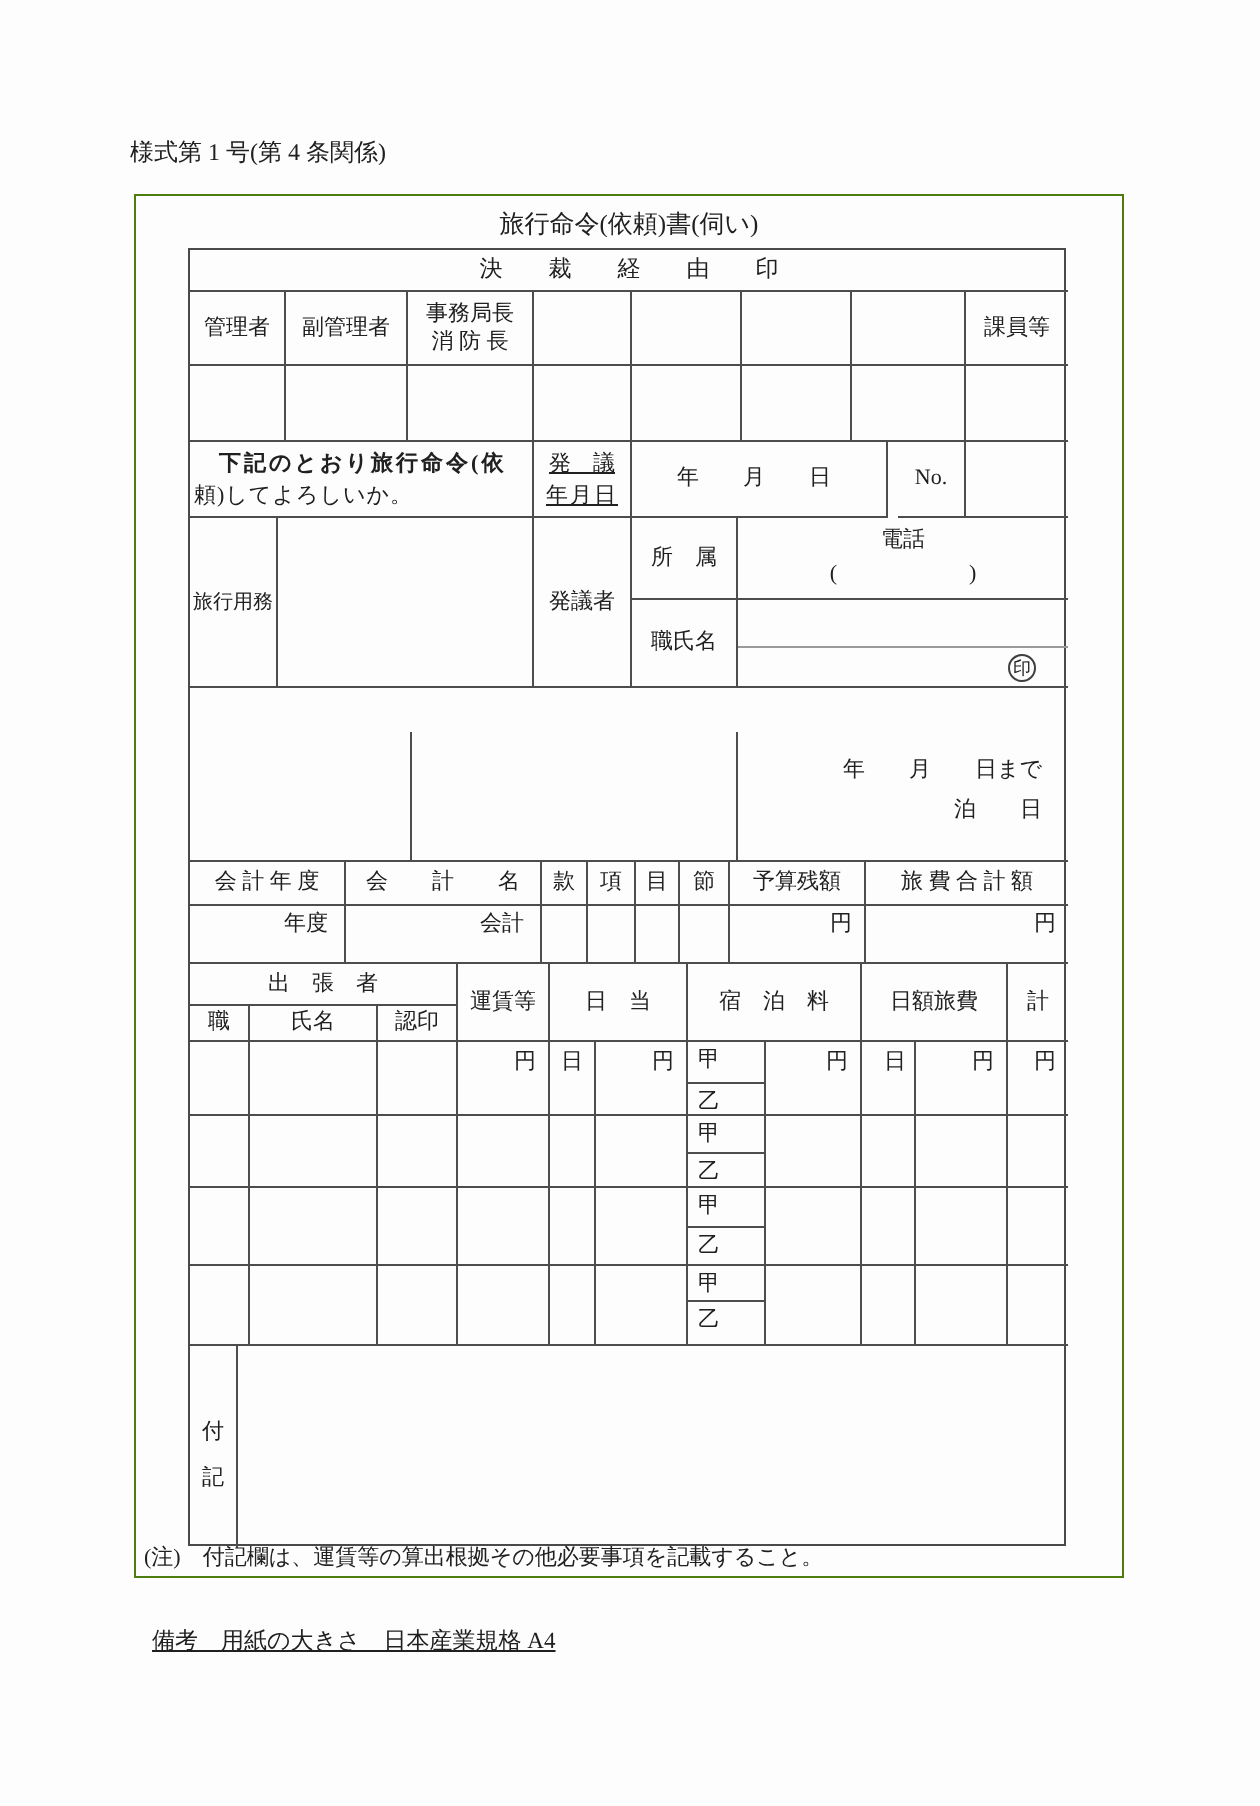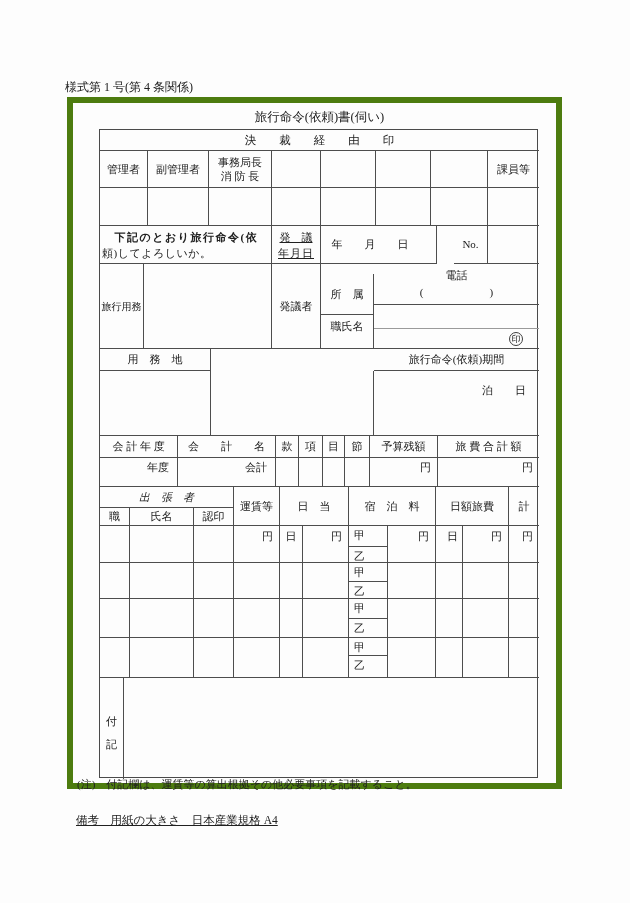--- a/index.html
+++ b/index.html
@@ -7,21 +7,21 @@
     width:630px;height:903px;
     background:#fdfdfd;
     font-family:"Liberation Serif","DejaVu Serif",serif;
     color:#202020;
     position:relative;
     -webkit-font-smoothing:antialiased;
   }
   .abs{position:absolute;box-sizing:border-box;}
   .outer-box{
     position:absolute;left:67px;top:97px;width:495px;height:692px;
-    border:6px solid #4d7c0f;box-sizing:border-box;background:transparent;
+    border:1px solid #4d7c0f;box-sizing:border-box;background:transparent;
   }
   .tbl{
     position:absolute;left:26px;top:26px;width:439px;height:649px;
     border:1px solid #4a4a4a;box-sizing:border-box;
   }
   .cell{
     position:absolute;box-sizing:border-box;
     font-size:11px;line-height:1.3;color:#202020;
     overflow:hidden;white-space:nowrap;
   }
@@ -39,21 +39,21 @@
     position:absolute;width:14px;height:14px;border:1px solid #3f3f3f;border-radius:50%;
     font-size:9px;line-height:13px;text-align:center;box-sizing:border-box;
   }
   .q1{letter-spacing:1.5px;font-weight:bold;}
   .q2{letter-spacing:0.5px;}
   .ls1{letter-spacing:1px;}
 </style>
 </head>
 <body>
 
-<div class="abs" style="left:65px;top:79px;font-size:12px;">様式第 1 号(第 4 条関係)</div>
+<div class="abs" style="left:65px;top:68px;font-size:12px;">様式第 1 号(第 4 条関係)</div>
 
 <div class="outer-box">
 
   <div class="abs" style="left:0;top:6px;width:493px;text-align:center;font-size:12.5px;">旅行命令(依頼)書(伺い)</div>
 
   <div class="tbl">
 
     <div class="cell bB cc" style="left:0;top:0;width:439px;height:21px;font-size:11.5px;">決　　裁　　経　　由　　印</div>
 
     <div class="cell bR bB cc" style="left:0;top:21px;width:48px;height:37px;">管理者</div>
@@ -78,44 +78,43 @@
     <div class="cell bB" style="left:388px;top:58px;width:51px;height:38px;"></div>
 
     <div class="cell bR bB" style="left:0;top:96px;width:172px;height:38px;padding:3px 0 0 2px;line-height:16px;">
       <div class="q1">　下記のとおり旅行命令(依</div>
       <div class="q2">頼)してよろしいか。</div>
     </div>
     <div class="cell bR bB col" style="left:172px;top:96px;width:49px;height:38px;line-height:16px;text-decoration:underline;">
       <div>発　議</div>
       <div class="ls1">年月日</div>
     </div>
-    <div class="cell bR bB cc" style="left:204px;top:96px;width:133px;height:38px;text-align:center;">年　　月　　日</div>
+    <div class="cell bR bB cc" style="left:216px;top:96px;width:133px;height:38px;text-align:center;">年　　月　　日</div>
     <div class="cell bR bB cc" style="left:354px;top:96px;width:34px;height:38px;">No.</div>
     <div class="cell bB" style="left:388px;top:96px;width:51px;height:38px;"></div>
 
     <div class="cell bR bB cc" style="left:0;top:134px;width:44px;height:85px;font-size:10px;">旅行用務</div>
     <div class="cell bR bB" style="left:44px;top:134px;width:128px;height:85px;"></div>
     <div class="cell bR bB cc" style="left:172px;top:134px;width:49px;height:85px;">発議者</div>
-    <div class="cell bR bB cc" style="left:221px;top:144px;width:53px;height:41px;text-align:center;">所　属</div>
+    <div class="cell bR bB cc" style="left:221px;top:134px;width:53px;height:41px;text-align:center;">所　属</div>
     <div class="cell bB col" style="left:274px;top:134px;width:165px;height:41px;line-height:17px;">
       <div>電話</div>
       <div>(　　　　　　)</div>
     </div>
     <div class="cell bR bB cc" style="left:221px;top:175px;width:53px;height:44px;">職氏名</div>
     <div class="cell bB" style="left:274px;top:175px;width:165px;height:44px;">
       <div class="thin-line" style="top:23px;width:165px;"></div>
       <div class="seal-circle" style="right:16px;top:27px;">印</div>
     </div>
 
-    <div class="cell bR bB cc" style="left:0;top:219px;width:111px;height:22px;">用　務　地</div>
-    <div class="cell bB cc" style="left:274px;top:219px;width:165px;height:22px;">旅行命令(依頼)期間</div>
 
     <div class="cell bR bB" style="left:0;top:241px;width:111px;height:65px;"></div>
     <div class="cell bR bB" style="left:111px;top:241px;width:163px;height:65px;"></div>
     <div class="cell bB" style="left:274px;top:241px;width:165px;height:65px;padding:9px 13px 0 0;text-align:right;line-height:20px;">
+      <div>年　　月　　日まで</div>
       <div>泊　　日</div>
     </div>
 
     <div class="cell bR bB cc" style="left:0;top:306px;width:78px;height:22px;">会 計 年 度</div>
     <div class="cell bR bB cc" style="left:78px;top:306px;width:98px;height:22px;">会　　計　　名</div>
     <div class="cell bR bB cc" style="left:176px;top:306px;width:23px;height:22px;">款</div>
     <div class="cell bR bB cc" style="left:199px;top:306px;width:24px;height:22px;">項</div>
     <div class="cell bR bB cc" style="left:223px;top:306px;width:22px;height:22px;">目</div>
     <div class="cell bR bB cc" style="left:245px;top:306px;width:25px;height:22px;">節</div>
     <div class="cell bR bB cc" style="left:270px;top:306px;width:68px;height:22px;">予算残額</div>
@@ -123,21 +122,21 @@
 
     <div class="cell bR bB vt" style="left:0;top:328px;width:78px;height:29px;">年度</div>
     <div class="cell bR bB vt" style="left:78px;top:328px;width:98px;height:29px;">会計</div>
     <div class="cell bR bB" style="left:176px;top:328px;width:23px;height:29px;"></div>
     <div class="cell bR bB" style="left:199px;top:328px;width:24px;height:29px;"></div>
     <div class="cell bR bB" style="left:223px;top:328px;width:22px;height:29px;"></div>
     <div class="cell bR bB" style="left:245px;top:328px;width:25px;height:29px;"></div>
     <div class="cell bR bB vt" style="left:270px;top:328px;width:68px;height:29px;padding-right:6px;">円</div>
     <div class="cell bB vt" style="left:338px;top:328px;width:101px;height:29px;padding-right:6px;">円</div>
 
-    <div class="cell bR bB cc" style="left:0;top:357px;width:134px;height:21px;font-style:italic;">出　張　者</div>
+    <div class="cell bR bB cc" style="left:0;top:357px;width:134px;height:21px;">出　張　者</div>
     <div class="cell bR bB cc" style="left:0;top:378px;width:30px;height:18px;">職</div>
     <div class="cell bR bB cc" style="left:30px;top:378px;width:64px;height:18px;">氏名</div>
     <div class="cell bR bB cc" style="left:94px;top:378px;width:40px;height:18px;">認印</div>
     <div class="cell bR bB cc" style="left:134px;top:357px;width:46px;height:39px;">運賃等</div>
     <div class="cell bR bB cc" style="left:180px;top:357px;width:69px;height:39px;">日　当</div>
     <div class="cell bR bB cc" style="left:249px;top:357px;width:87px;height:39px;">宿　泊　料</div>
     <div class="cell bR bB cc" style="left:336px;top:357px;width:73px;height:39px;">日額旅費</div>
     <div class="cell bB cc" style="left:409px;top:357px;width:30px;height:39px;">計</div>
 
     <div class="cell bR bB" style="left:0;top:396px;width:30px;height:37px;"></div>

